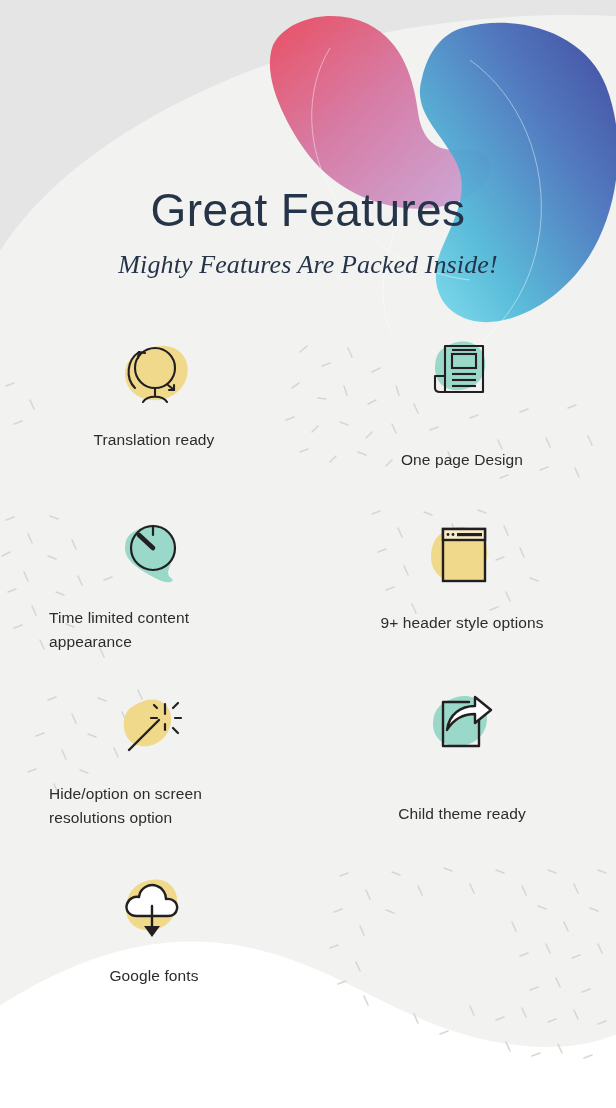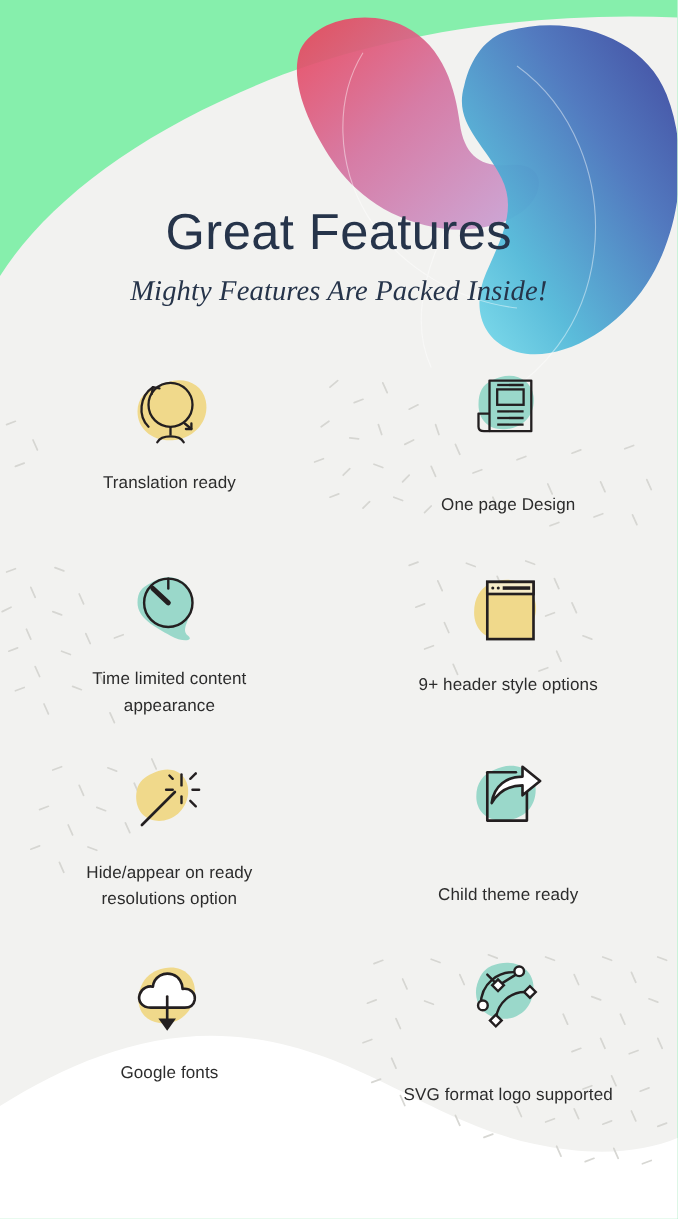--- a/index.html
+++ b/index.html
@@ -9,21 +9,21 @@
     background:#ffffff;
     position:relative;
     overflow:hidden;
   }
 
   #stage {
     position:relative;
     width:616px;
     height:1108px;
     overflow:hidden;
-    background:#86efac;
+    background:#e5e5e5;
   }
 
   
   .bg-svg { position:absolute; left:0; top:0; width:616px; height:1108px; }
   .layer-bg      { z-index:0; }
   .layer-confetti{ z-index:1; }
   .layer-blobs   { z-index:2; }
 
   
   .header {
@@ -69,21 +69,21 @@
     display:flex; align-items:center; justify-content:center;
     position:relative;
   }
   .ficon svg { display:block; overflow:visible; }
   .flabel {
     margin-top:12px;
     font-family:"Liberation Sans", sans-serif;
     font-size:15.5px;
     font-weight:400;
     color:#2c2c2c;
-    text-align:center;
+    text-align:left;
     line-height:1.55;
     max-width:210px;
     letter-spacing:0.1px;
   }
 
   
   .row-0 { margin-top:0px; }
   .row-1 { margin-top:32px; }
   .row-2 { margin-top:30px; }
   .row-3 { margin-top:36px; }
@@ -388,21 +388,21 @@
             <line x1="16" y1="64" x2="46" y2="34" stroke="#231f20" stroke-width="2.4" stroke-linecap="round"></line>
             <line x1="52" y1="28" x2="52" y2="18" stroke="#231f20" stroke-width="2.2" stroke-linecap="round"></line>
             <line x1="52" y1="44" x2="52" y2="38" stroke="#231f20" stroke-width="2.2" stroke-linecap="round"></line>
             <line x1="38" y1="32" x2="44" y2="32" stroke="#231f20" stroke-width="2.2" stroke-linecap="round"></line>
             <line x1="62" y1="32" x2="68" y2="32" stroke="#231f20" stroke-width="2.2" stroke-linecap="round"></line>
             <line x1="60" y1="22" x2="65" y2="17" stroke="#231f20" stroke-width="2.2" stroke-linecap="round"></line>
             <line x1="60" y1="42" x2="65" y2="47" stroke="#231f20" stroke-width="2.2" stroke-linecap="round"></line>
             <line x1="44" y1="22" x2="41" y2="19" stroke="#231f20" stroke-width="2.2" stroke-linecap="round"></line>
           </svg>
         </div>
-        <div class="flabel">Hide/appear on ready resolutions option</div>
+        <div class="flabel">Hide/option on screen resolutions option</div>
       </div>
 
       <div class="fcell nudge-right-up">
         <div class="ficon">
           <svg width="82" height="82" viewBox="0 0 82 82">
             <path d="M28,18 C 48,8 66,18 66,36 C 66,54 52,64 36,64 C 20,64 12,54 12,42 C 12,30 18,22 28,18 Z" fill="#9ad8ca"></path>
             <path d="M22,20 L 22,64 L 58,64 L 58,38" fill="none" stroke="#231f20" stroke-width="2.4" stroke-linejoin="round"></path>
             <path d="M22,20 L 48,20" fill="none" stroke="#231f20" stroke-width="2.4" stroke-linecap="round"></path>
             <path d="M26,48 C 28,32 40,24 54,24 L 54,15 L 70,28 L 54,41 L 54,32 C 42,32 32,38 26,48 Z" fill="#ffffff" stroke="#231f20" stroke-width="2.4" stroke-linejoin="round"></path>
           </svg>
@@ -420,33 +420,16 @@
             <path d="M24,48 C 16,48 12,42 14,36 C 16,30 22,28 26,29
                      C 27,20 36,15 44,18 C 50,20 53,26 53,31
                      C 60,30 65,35 64,41 C 63,46 59,48 55,48 Z" fill="#ffffff" stroke="#231f20" stroke-width="2.4" stroke-linejoin="round"></path>
             <line x1="39" y1="38" x2="39" y2="66" stroke="#231f20" stroke-width="2.4" stroke-linecap="round"></line>
             <path d="M31,58 L 39,69 L 47,58 Z" fill="#231f20"></path>
           </svg>
         </div>
         <div class="flabel">Google fonts</div>
       </div>
 
-      <div class="fcell nudge-right-up">
-        <div class="ficon">
-          <svg width="82" height="82" viewBox="0 0 82 82">
-            <path d="M26,14 C 46,6 64,16 64,34 C 64,52 50,64 34,62 C 18,60 10,48 12,34 C 14,24 19,17 26,14 Z" fill="#9ad8ca"></path>
-            <path d="M16,50 C 16,30 32,18 50,20" fill="none" stroke="#231f20" stroke-width="2.2" stroke-linecap="round"></path>
-            <path d="M32,32 L 22,22" fill="none" stroke="#231f20" stroke-width="2.2" stroke-linecap="round"></path>
-            <path d="M32,32 L 48,22" fill="none" stroke="#231f20" stroke-width="2.2" stroke-linecap="round"></path>
-            <path d="M30,64 C 30,48 44,36 60,38" fill="none" stroke="#231f20" stroke-width="2.2" stroke-linecap="round"></path>
-            <circle cx="51" cy="19" r="4.4" fill="#ffffff" stroke="#231f20" stroke-width="2.2"></circle>
-            <circle cx="18" cy="50" r="4.4" fill="#ffffff" stroke="#231f20" stroke-width="2.2"></circle>
-            <rect x="28" y="28" width="7.5" height="7.5" fill="#ffffff" stroke="#231f20" stroke-width="2.2" transform="rotate(45 31.75 31.75)"></rect>
-            <rect x="57" y="34" width="7.5" height="7.5" fill="#ffffff" stroke="#231f20" stroke-width="2.2" transform="rotate(45 60.75 37.75)"></rect>
-            <rect x="26" y="60" width="7.5" height="7.5" fill="#ffffff" stroke="#231f20" stroke-width="2.2" transform="rotate(45 29.75 63.75)"></rect>
-          </svg>
-        </div>
-        <div class="flabel">SVG format logo supported</div>
-      </div>
     </div>
 
   </div>
 </div>
 
 </body></html>

